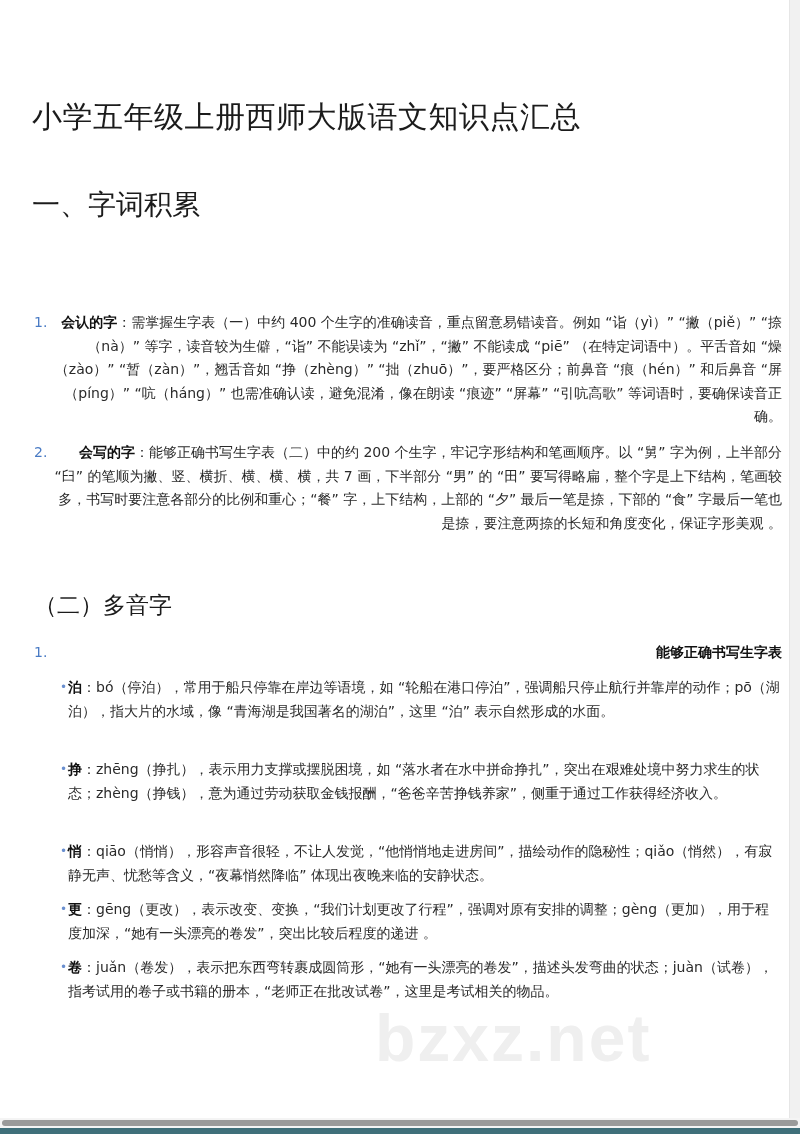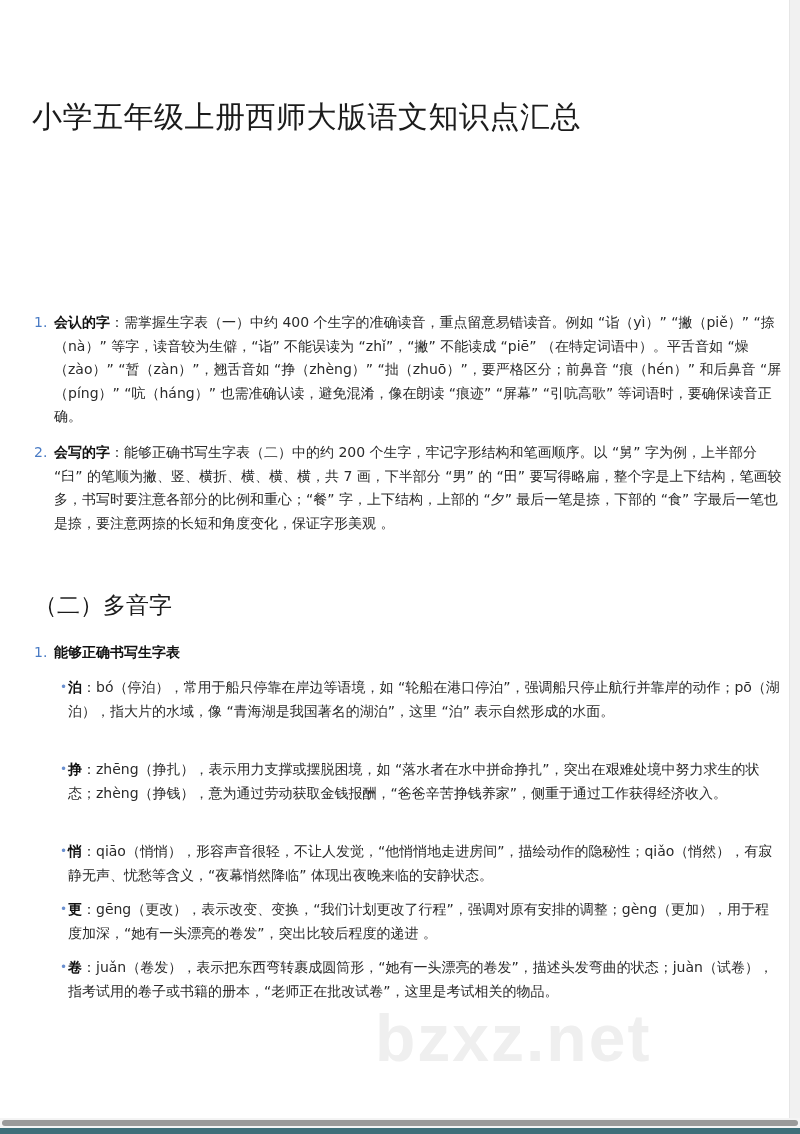--- a/index.html
+++ b/index.html
@@ -15,21 +15,21 @@
   .taskbar { position:absolute; left:0; top:1128px; width:800px; height:6px; background:#3f6f7a; }
 
   h1 { position:absolute; left:32px; top:97px; margin:0; font-size:30px; font-weight:500; color:#1b1b1b; letter-spacing:0.5px;text-align:right; }
   h2 { position:absolute; left:32px; top:186px; margin:0; font-size:28px; font-weight:500; color:#1b1b1b; }
   h3 { position:absolute; margin:0; font-size:23px; font-weight:500; color:#1b1b1b; }
   .h3a { left:34px; top:264px; }
   .h3b { left:34px; top:590px; }
 
   .item { position:absolute; left:34px; width:748px; font-size:14px; line-height:23.5px; color:#2a2a2a; }
   .item .num { position:absolute; left:0; top:0; color:#4a7bc4; }
-  .item .body { margin-left:20px; }
+  .item .body { margin-left:20px;text-align:right; }
   .item b { font-weight:bold; color:#111; }
   .i1 { top:311px; }
   .i2 { top:441px; }
   .i3 { top:641px; }
 
   .bullet { position:absolute; left:66px; width:716px; font-size:14px; line-height:23.5px; color:#2a2a2a; }
   .bullet .dot { position:absolute; left:-6px; top:0; color:#6a8fcf; font-size:12px; }
   .bullet .body { margin-left:2px; }
   .bullet b { font-weight:bold; color:#111; }
   .b1 { top:676px; }
@@ -38,20 +38,21 @@
   .b4 { top:898px; }
   .b5 { top:956px; }
 
   .watermark { position:absolute; left:375px; top:1000px; font-size:66px; font-weight:bold; color:#efefef; letter-spacing:2px; font-family:"Liberation Sans",sans-serif; }
 </style>
 </head>
 <body>
 
 <div class="page">
   <h1>小学五年级上册西师大版语文知识点汇总</h1>
+  <h2>一、字词积累</h2>
 
 
   <div class="item i1">
     <span class="num">1.</span>
     <div class="body"><b>会认的字</b><span>：需掌握生字表（一）中约 400 个生字的准确读音，重点留意易错读音。例如 “诣（yì）” “撇（piě）” “捺（nà）” 等字，读音较为生僻，“诣” 不能误读为 “zhǐ”，“撇” 不能读成 “piē” （在特定词语中）。平舌音如 “燥（zào）” “暂（zàn）”，翘舌音如 “挣（zhèng）” “拙（zhuō）”，要严格区分；前鼻音 “痕（hén）” 和后鼻音 “屏（píng）” “吭（háng）” 也需准确认读，避免混淆，像在朗读 “痕迹” “屏幕” “引吭高歌” 等词语时，要确保读音正确。</span></div>
   </div>
 
   <div class="item i2">
     <span class="num">2.</span>
     <div class="body"><b>会写的字</b><span>：能够正确书写生字表（二）中的约 200 个生字，牢记字形结构和笔画顺序。以 “舅” 字为例，上半部分 “臼” 的笔顺为撇、竖、横折、横、横、横，共 7 画，下半部分 “男” 的 “田” 要写得略扁，整个字是上下结构，笔画较多，书写时要注意各部分的比例和重心；“餐” 字，上下结构，上部的 “夕” 最后一笔是捺，下部的 “食” 字最后一笔也是捺，要注意两捺的长短和角度变化，保证字形美观 。</span></div>

